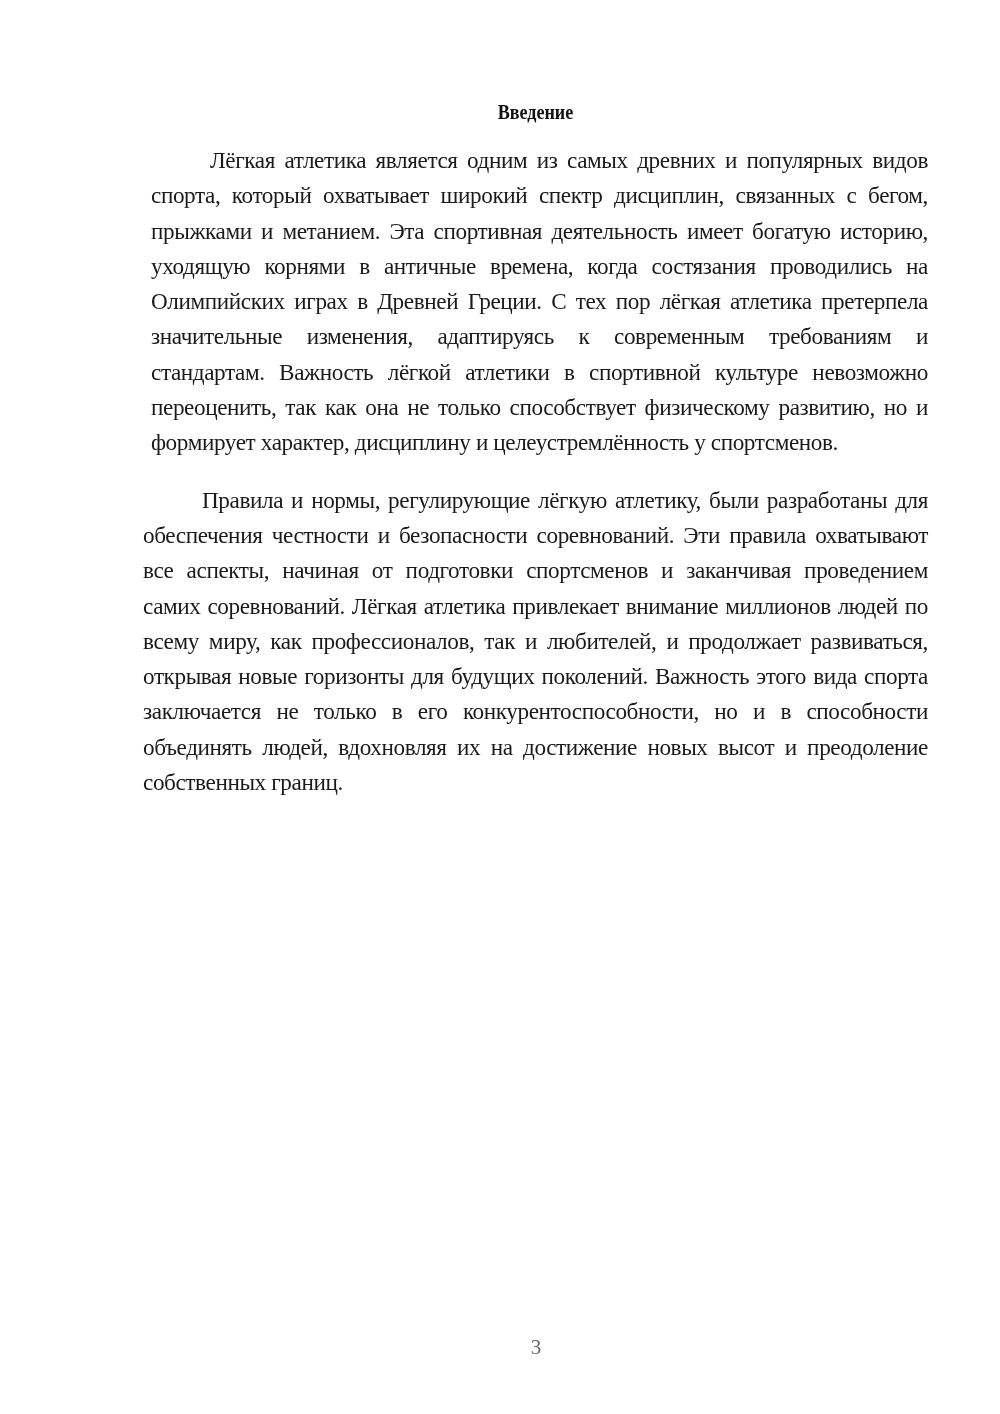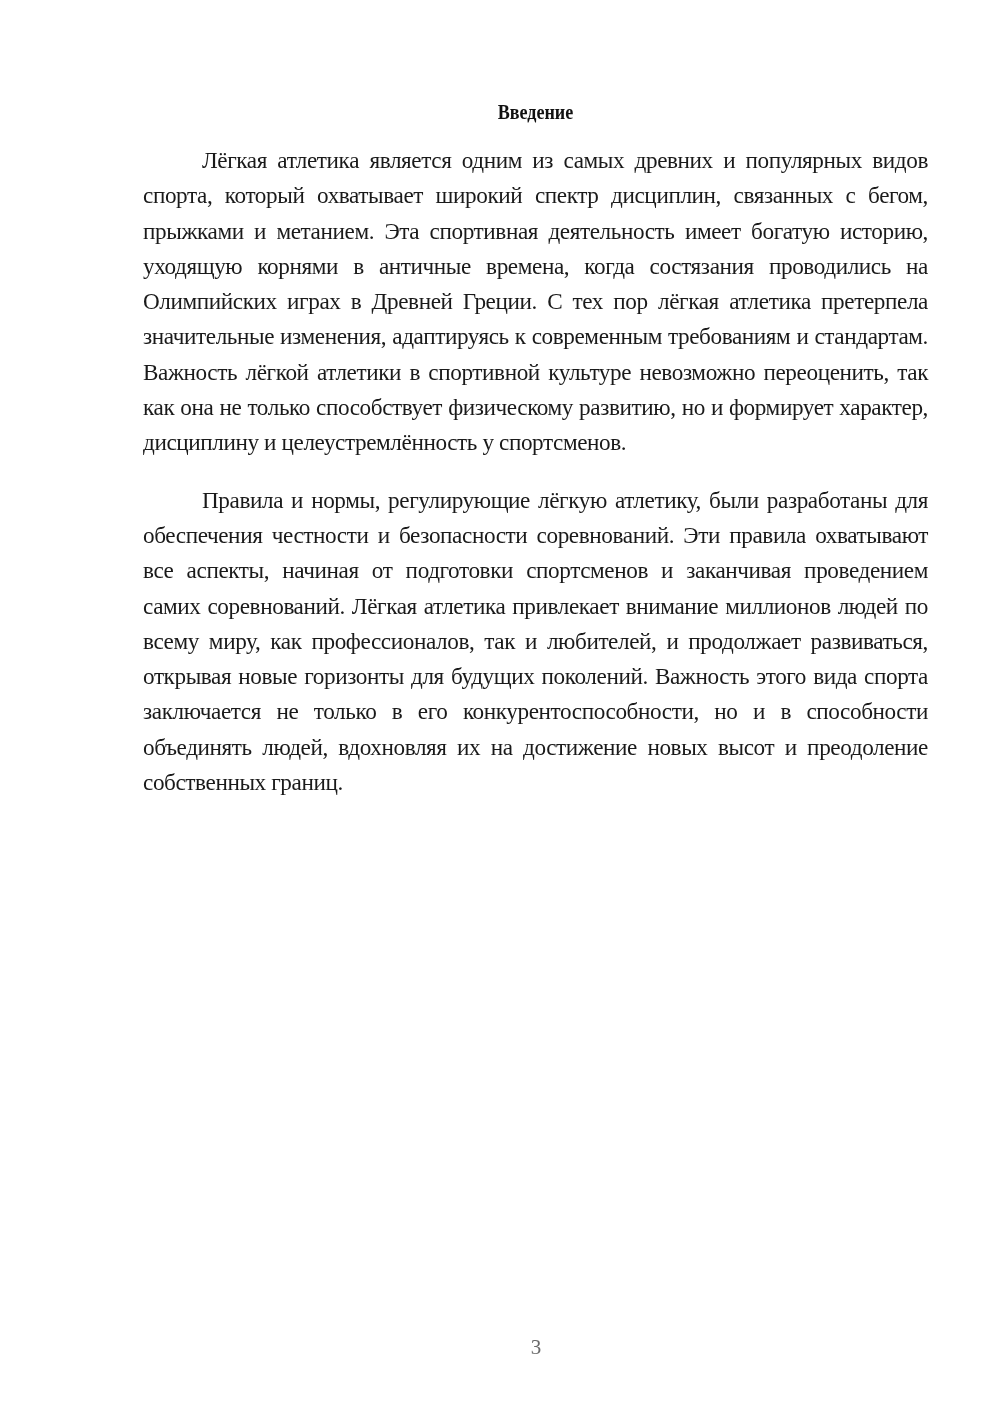--- a/index.html
+++ b/index.html
@@ -45,21 +45,21 @@
     }
     .para {
       margin: 0 0 22px 0;
       font-size: 23.2px;
       line-height: 35.3px;
       text-align: justify;
       text-indent: 59px;
       letter-spacing: -0.4px;
       word-spacing: 0px;
     }
-    .para.p1 { transform: scaleX(1); }
+    .para.p1 { transform: scaleX(1); margin-left: 8px; }
     .page-number {
       position: absolute;
       top: 1335px;
       left: 0;
       width: 1072px;
       text-align: center;
       font-size: 21px;
       color: #6a6a6a;
     }
   </style>

